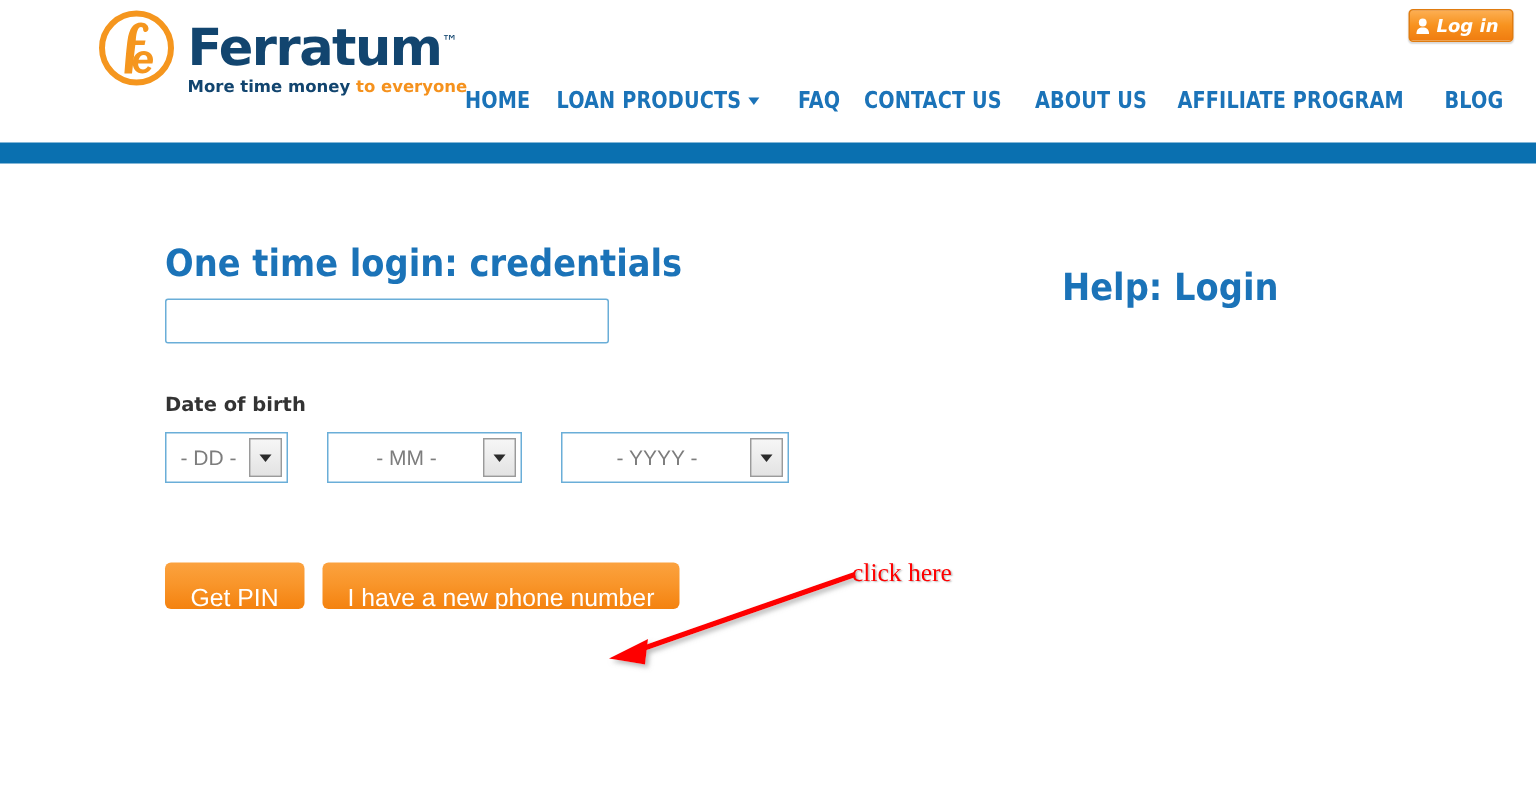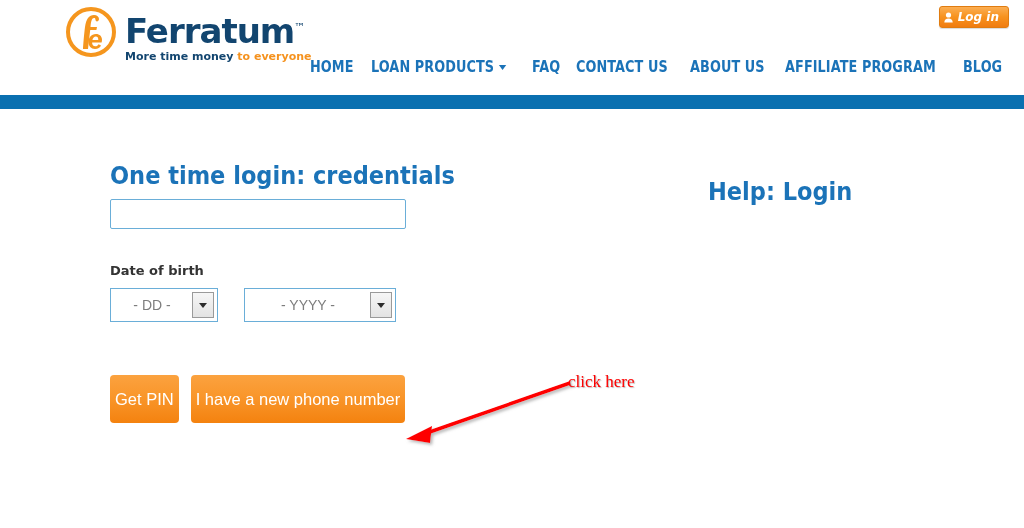--- a/index.html
+++ b/index.html
@@ -196,21 +196,21 @@
   .select-wrap {
     position: relative;
     height: 34px;
     box-sizing: border-box;
     border: 1px solid #6aaed8;
     background: #ffffff;
     display: flex;
     align-items: center;
     cursor: pointer;
   }
-  .sel-dd { width: 108px; }
+  .sel-dd { width: 82px; }
   .sel-mm { width: 130px; }
   .sel-yyyy { width: 152px; }
 
   .select-value {
     flex: 1;
     text-align: center;
     font-size: 14px;
     color: #7d7d7d;
     font-family: "Liberation Sans", sans-serif;
     padding-right: 24px;
@@ -235,23 +235,23 @@
     border-top: 5px solid #2b2b2b;
   }
 
   
   .btn-row {
     display: flex;
     gap: 12px;
     margin-top: 53px;
   }
   .action-btn {
-    height: 48px;
+    height: 31px;
     box-sizing: border-box;
-    padding: 0 5px;
+    padding: 0 17px;
     background: linear-gradient(to bottom, #fba23f 0%, #f9962b 45%, #f4820f 100%);
     border: none;
     border-radius: 4px;
     color: #ffffff;
     font-size: 16.5px;
     font-family: "Liberation Sans", sans-serif;
     cursor: pointer;
     white-space: nowrap;
     line-height: 48px;
   }
@@ -334,20 +334,26 @@
   <div class="col-left">
     <h1 class="section-title">One time login: credentials</h1>
 
     <input class="phone-input" type="text" placeholder="" value="" style="">
 
     <div class="field-label dob-label">Date of birth</div>
 
     <div class="dob-row">
       <div class="select-wrap sel-dd">
         <span class="select-value">- DD -</span>
+        <span class="select-btn">
+            <span class="select-arrow"></span>
+          </span>
+      </div>
+      <div class="select-wrap sel-mm">
+        <span class="select-value">- MM -</span>
         <span class="select-btn">
             <span class="select-arrow"></span>
           </span>
       </div>
       <div class="select-wrap sel-yyyy">
         <span class="select-value">- YYYY -</span>
         <span class="select-btn">
             <span class="select-arrow"></span>
           </span>
       </div>

